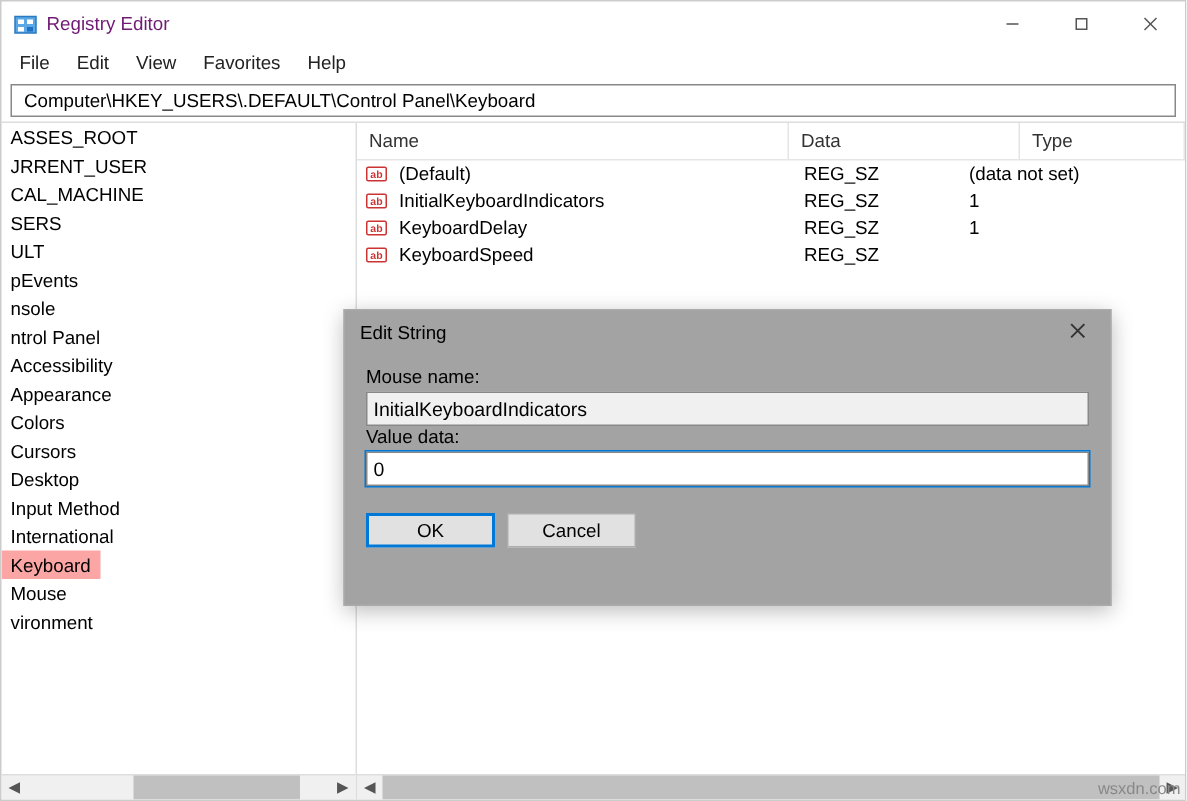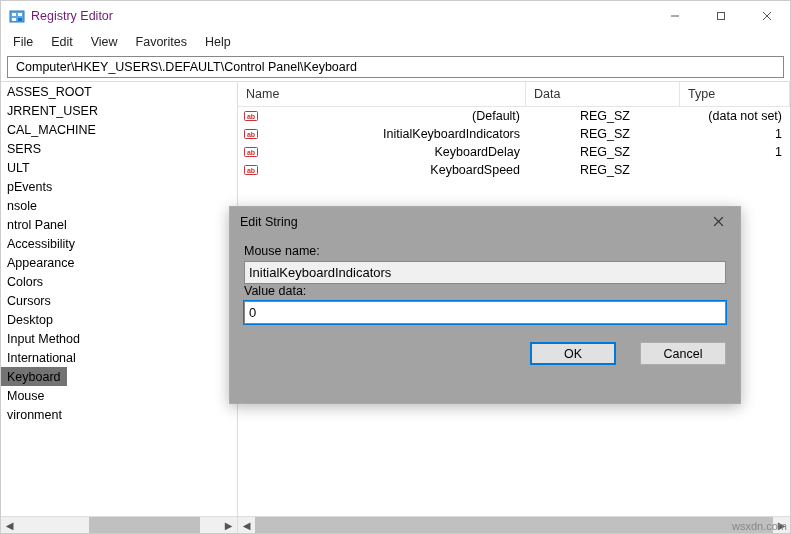--- a/index.html
+++ b/index.html
@@ -16,50 +16,50 @@
   .menubar { display: flex; gap: 2px; padding: 2px 4px; font-size: 12.5px; color: #222; }
   .menubar span { padding: 2px 8px; }
 
   .addressbar { border: 1px solid #888; margin: 3px 6px; padding: 3px 8px; font-size: 12.5px; }
 
   .content { display: flex; flex: 1; overflow: hidden; border-top: 1px solid #ddd; }
 
   .treepane { width: 237px; display: flex; flex-direction: column; border-right: 1px solid #ddd; }
   .tree { flex: 1; overflow: hidden; font-size: 12.5px; }
   .tree-item { padding: 2.5px 6px; white-space: nowrap; }
-  .tree-item.selected { background: #737373; display: inline-block; }
+  .tree-item.selected { background: #fca5a5; display: inline-block; }
   .hscroll { height: 17px; display: flex; background: #f0f0f0; border-top: 1px solid #ddd; }
   .hscroll .btn { width: 17px; display: flex; align-items: center; justify-content: center; color: #555; font-size: 10px; }
   .hscroll .track { flex: 1; position: relative; }
   .hscroll .thumb { position: absolute; height: 100%; background: #c0c0c0; }
 
   .listpane { flex: 1; display: flex; flex-direction: column; }
   .listhdr { display: flex; border-bottom: 1px solid #e5e5e5; font-size: 12.5px; color: #333; }
   .listhdr .col { padding: 5px 8px; border-right: 1px solid #e5e5e5; }
   .col.name { width: 288px; }
   .col.type { width: 110px; }
   .col.data { flex: 1; }
-  .listbody { font-size: 12.5px; text-align: right; }
+  .listbody { font-size: 12.5px; }
   .row { display: flex; align-items: center; }
   .row .cell { padding: 2px 8px; }
   .row .icon { width: 14px; height: 14px; margin-left: 6px; margin-right: 0; display: inline-block; }
   .cell.name { width: 288px; }
   .cell.type { width: 110px; }
   .cell.data { flex: 1; }
 
   .dialog { position: absolute; left: 229px; top: 206px; width: 512px; height: 198px; background: #a3a3a3; border: 1px solid #aaa; box-shadow: 0 3px 14px rgba(0,0,0,.28); display: flex; flex-direction: column; }
   .dialog .dlg-titlebar { display: flex; align-items: center; padding: 6px 10px; font-size: 12.5px; }
   .dialog .dlg-titlebar .title { flex: 1; }
   .dialog .dlg-close { font-size: 15px; color: #333; padding: 0 6px; }
   .dialog .body { padding: 4px 14px 10px; font-size: 12.5px; }
   .dialog .label { display: block; margin-top: 4px; margin-bottom: 3px; }
   .dialog input[type="text"] { width: 100%; border: 1px solid #888; padding: 3px 4px; font-size: 13px; font-family: inherit; }
   .dialog .valuename { background: #f0f0f0; }
   .dialog .valuedata { background: #fff; border: 1px solid #0078d7; outline: 1px solid #0078d7; }
-  .dialog .btnrow { display: flex; justify-content: flex-end; gap: 24px; padding: 8px 14px 12px; }
+  .dialog .btnrow { display: flex; gap: 8px; padding: 8px 14px 12px; }
   .dialog button { width: 86px; height: 23px; font-size: 12.5px; background: #e1e1e1; border: 1px solid #adadad; }
   .dialog button.primary { border: 2px solid #0078d7; }
 
   .watermark { position: absolute; right: 4px; bottom: 2px; font-size: 11px; color: #888; }
 </style>
 </head>
 <body>
 
 <div class="window">
   <div class="titlebar">

